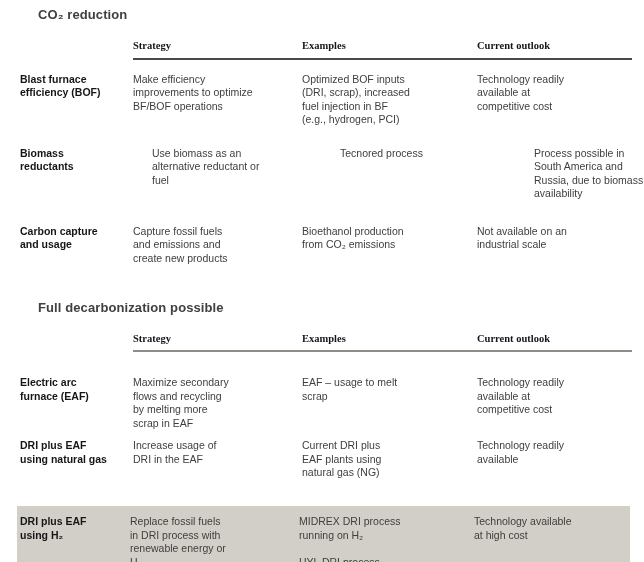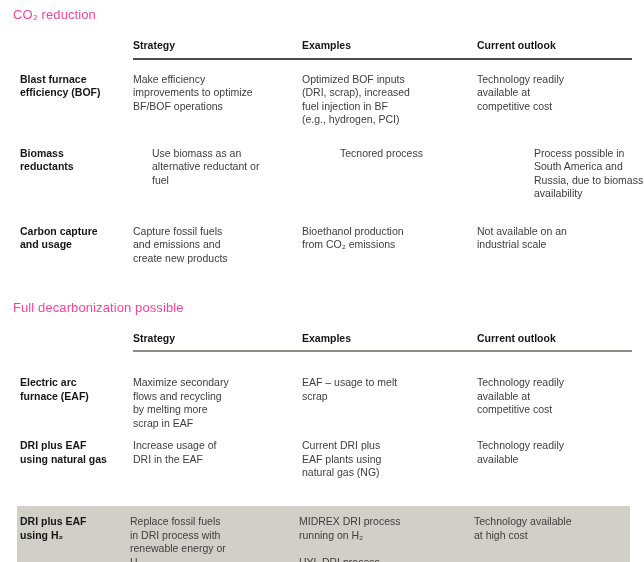--- a/index.html
+++ b/index.html
@@ -4,29 +4,29 @@
 <style>
   * { margin:0; padding:0; box-sizing:border-box; }
   html,body { background:#ffffff; }
   .page {
     width:644px; height:562px; overflow:hidden; position:relative;
     background:#ffffff;
     font-family:"Liberation Sans", sans-serif;
     font-size:10.5px; line-height:13.5px; color:#3e3e3e;
   }
   .section-title {
-    font-size:13px; line-height:14px; font-weight:normal; color:#ec4899;
-    margin-left:13px; letter-spacing:0.1px;
+    font-size:13px; line-height:14px; font-weight:bold; color:#404040;
+    margin-left:38px; letter-spacing:0.1px;
   }
   .s1 .section-title { padding-top:8px; }
   .s2 .section-title { padding-top:32px; }
   .thead {
     display:grid; grid-template-columns:113px 169px 175px 155px;
     margin-left:20px; margin-top:17px;
-    font-weight:bold; color:#161616;
+    font-weight:bold; color:#161616;font-family:Liberation Serif, serif;
   }
   .rule { height:2px; width:499px; margin-left:133px; margin-top:5px; }
   .s1 .rule { background:#4a4a4a; }
   .s2 .rule { background:#8f8c88; }
   .row {
     display:grid; grid-template-columns:113px 169px 175px 155px;
     margin-left:20px;
   }
   .cell { white-space:pre-line; padding-right:12px; }
   .label { font-weight:bold; color:#161616; }

